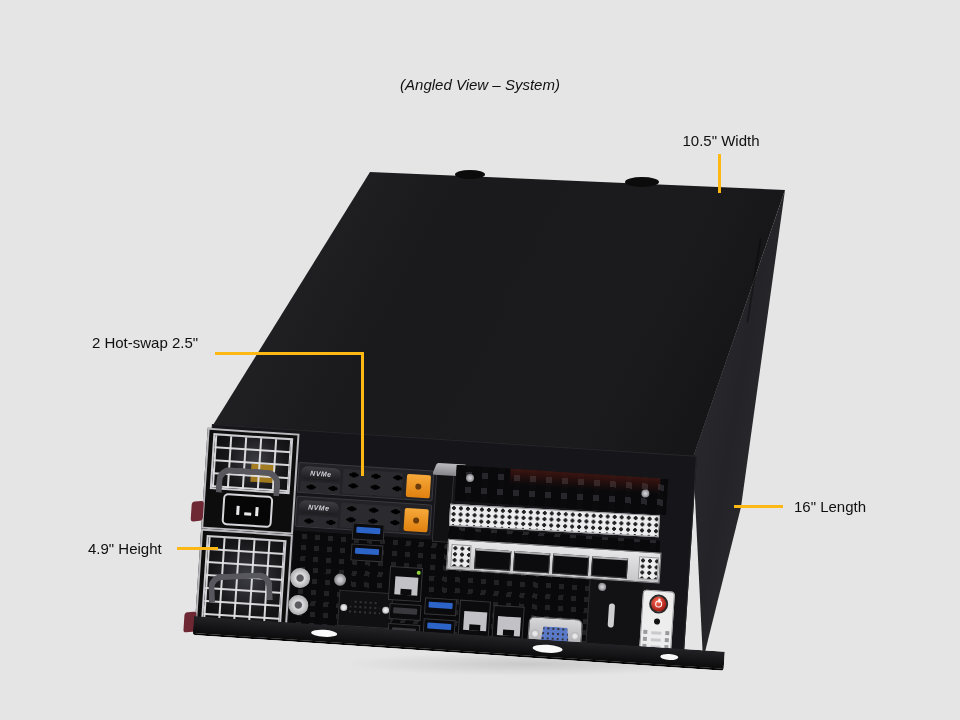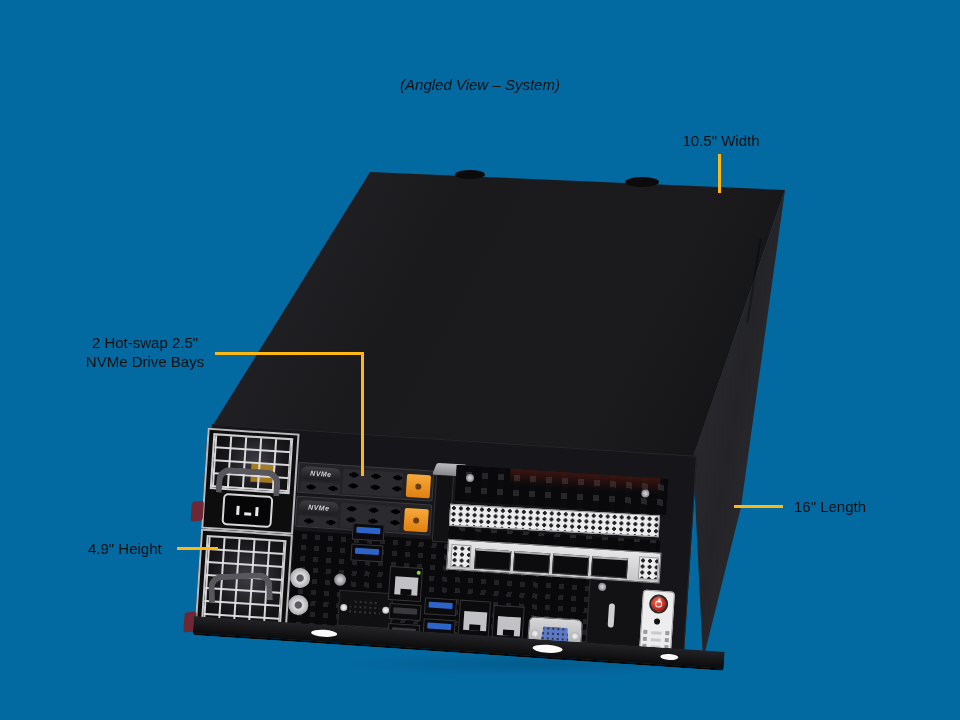--- a/index.html
+++ b/index.html
@@ -6,21 +6,21 @@
     --callout-line:#FDB813;
     --latch-orange:#F08A1D;
     --usb3-blue:#2D64C8;
     --vga-blue:#5B79C9;
     --power-button-red:#C8342C;
     --psu-latch-maroon:#6E2833;
     --chassis-dark:#18181a;
   }
   html,body{margin:0;padding:0;}
   body{font-family:"Liberation Sans","DejaVu Sans",sans-serif;background:#fff;}
-  .stage{position:relative;width:960px;height:720px;background:#0369a1;overflow:hidden;}
+  .stage{position:relative;width:960px;height:720px;background:#e5e5e5;overflow:hidden;}
   .abs{position:absolute;}
   .label{font-size:15px;color:#101010;white-space:nowrap;}
   .title{font-size:15px;font-style:italic;color:#101010;text-align:center;}
   .cline{background:var(--callout-line);}
   
   .top-face{left:213px;top:172px;width:572px;height:286px;
     clip-path:polygon(0px 253px,157px 0px,572px 18px,480px 286px);
     background:linear-gradient(118deg,#26262a 0%,#1a1a1d 35%,#1b1b1e 70%,#111113 100%);}
   .right-face{left:693px;top:190px;width:100px;height:472px;
     clip-path:polygon(92px 0px,48px 317px,10px 470px,0px 267px);
@@ -256,21 +256,20 @@
     <div class="abs oval" style="left:340px;top:5px;width:30px;height:8px;"></div>
     <div class="abs oval" style="left:468px;top:6px;width:18px;height:6px;"></div>
   </div>
   <div class="abs shadow" style="left:340px;top:652px;width:380px;height:24px;"></div>
 
   <div class="abs label" style="left:621px;top:132px;width:200px;text-align:center;">10.5" Width</div>
   <div class="abs cline" style="left:718px;top:154px;width:3px;height:39px;"></div>
 
   <div class="abs label" style="left:45px;top:333px;width:200px;text-align:center;line-height:19px;">
     <div>2 Hot-swap 2.5"</div>
-    <div>NVMe Drive Bays</div>
   </div>
   <div class="abs" style="left:215px;top:352px;width:146px;height:121px;border-top:3px solid var(--callout-line);border-right:3px solid var(--callout-line);"></div>
 
   <div class="abs label" style="left:88px;top:540px;">4.9" Height</div>
   <div class="abs cline" style="left:177px;top:547px;width:41px;height:3px;"></div>
 
   <div class="abs cline" style="left:734px;top:505px;width:49px;height:3px;"></div>
   <div class="abs label" style="left:794px;top:498px;">16" Length</div>
 
 </div>

